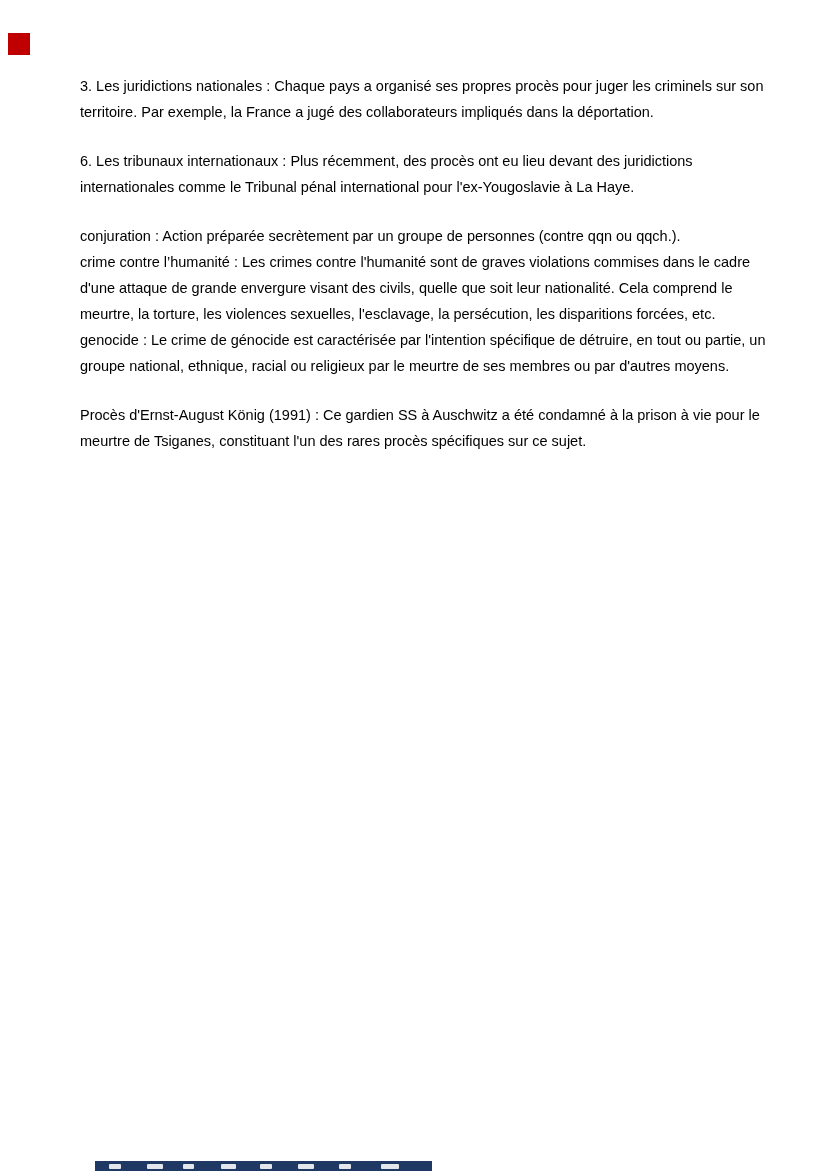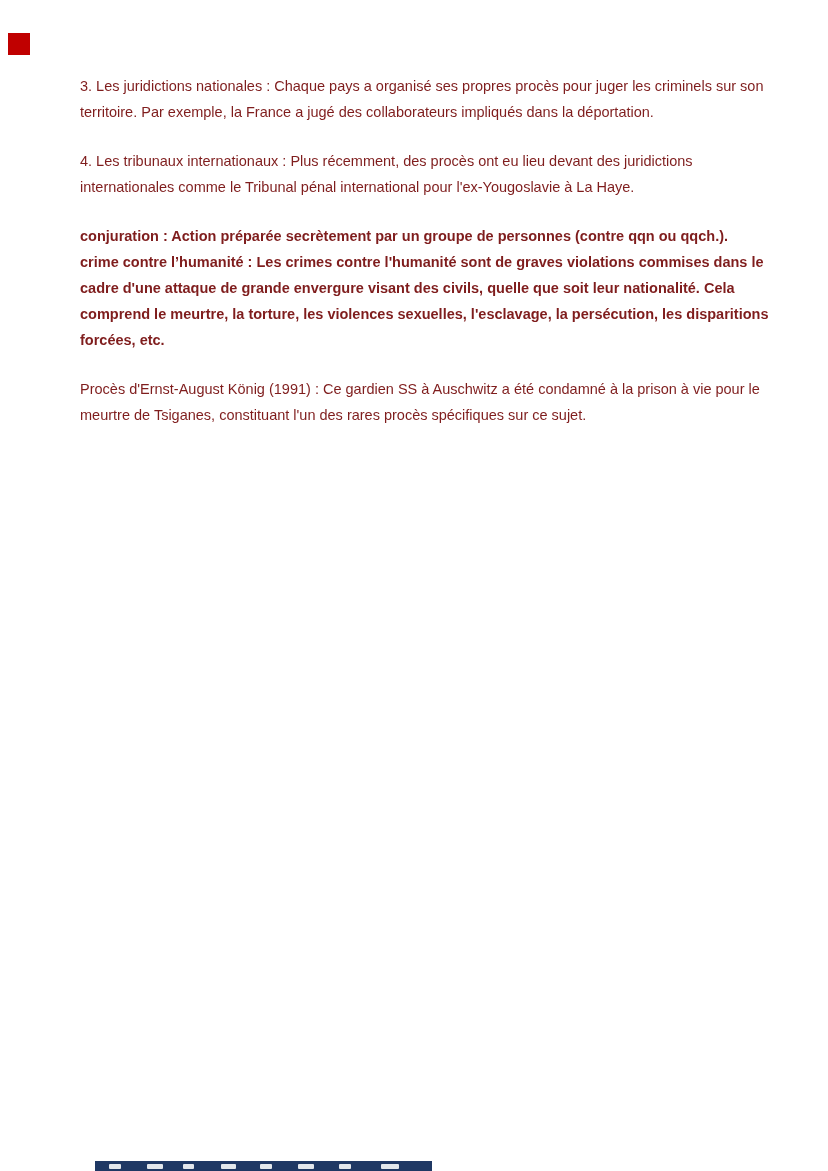--- a/index.html
+++ b/index.html
@@ -25,33 +25,32 @@
     height: 22px;
     background: #c00000;
   }
   .doc {
     position: absolute;
     left: 0;
     top: 0;
     box-sizing: border-box;
     width: 828px;
     padding: 73px 58px 0 80px;
-    color: #7f1d1d;
+    color: #000000;
     font-size: 14.5px;
     line-height: 26px;
   }
   .doc p {
     margin: 0 0 23px 0;
   }
   .definitions {
     margin: 0 0 23px 0;
   }
   .definitions p {
     margin: 0;
-    font-weight: bold;
   }
   .bottom-bar {
     position: absolute;
     left: 95px;
     top: 1161px;
     width: 337px;
     height: 10px;
     background: #1f3864;
   }
   .bottom-bar .mark {
@@ -72,25 +71,26 @@
 </style>
 </head>
 <body>
 
 <div class="page">
 
   <div class="red-marker"></div>
 
   <div class="doc">
     <p>3. Les juridictions nationales : Chaque pays a organisé ses propres procès pour juger les criminels sur son territoire. Par exemple, la France a jugé des collaborateurs impliqués dans la déportation.</p>
-    <p>4. Les tribunaux internationaux : Plus récemment, des procès ont eu lieu devant des juridictions internationales comme le Tribunal pénal international pour l'ex-Yougoslavie à La Haye.</p>
+    <p>6. Les tribunaux internationaux : Plus récemment, des procès ont eu lieu devant des juridictions internationales comme le Tribunal pénal international pour l'ex-Yougoslavie à La Haye.</p>
 
     <div class="definitions">
       <p>conjuration : Action préparée secrètement par un groupe de personnes (contre qqn ou qqch.).</p>
       <p>crime contre l’humanité : Les crimes contre l'humanité sont de graves violations commises dans le cadre d'une attaque de grande envergure visant des civils, quelle que soit leur nationalité. Cela comprend le meurtre, la torture, les violences sexuelles, l'esclavage, la persécution, les disparitions forcées, etc.</p>
+      <p>genocide : Le crime de génocide est caractérisée par l'intention spécifique de détruire, en tout ou partie, un groupe national, ethnique, racial ou religieux par le meurtre de ses membres ou par d'autres moyens.</p>
     </div>
 
     <p>Procès d'Ernst-August König (1991) : Ce gardien SS à Auschwitz a été condamné à la prison à vie pour le meurtre de Tsiganes, constituant l'un des rares procès spécifiques sur ce sujet.</p>
   </div>
 
   <div class="bottom-bar">
     <span class="mark m1"></span>
     <span class="mark m2"></span>
     <span class="mark m3"></span>
     <span class="mark m4"></span>

